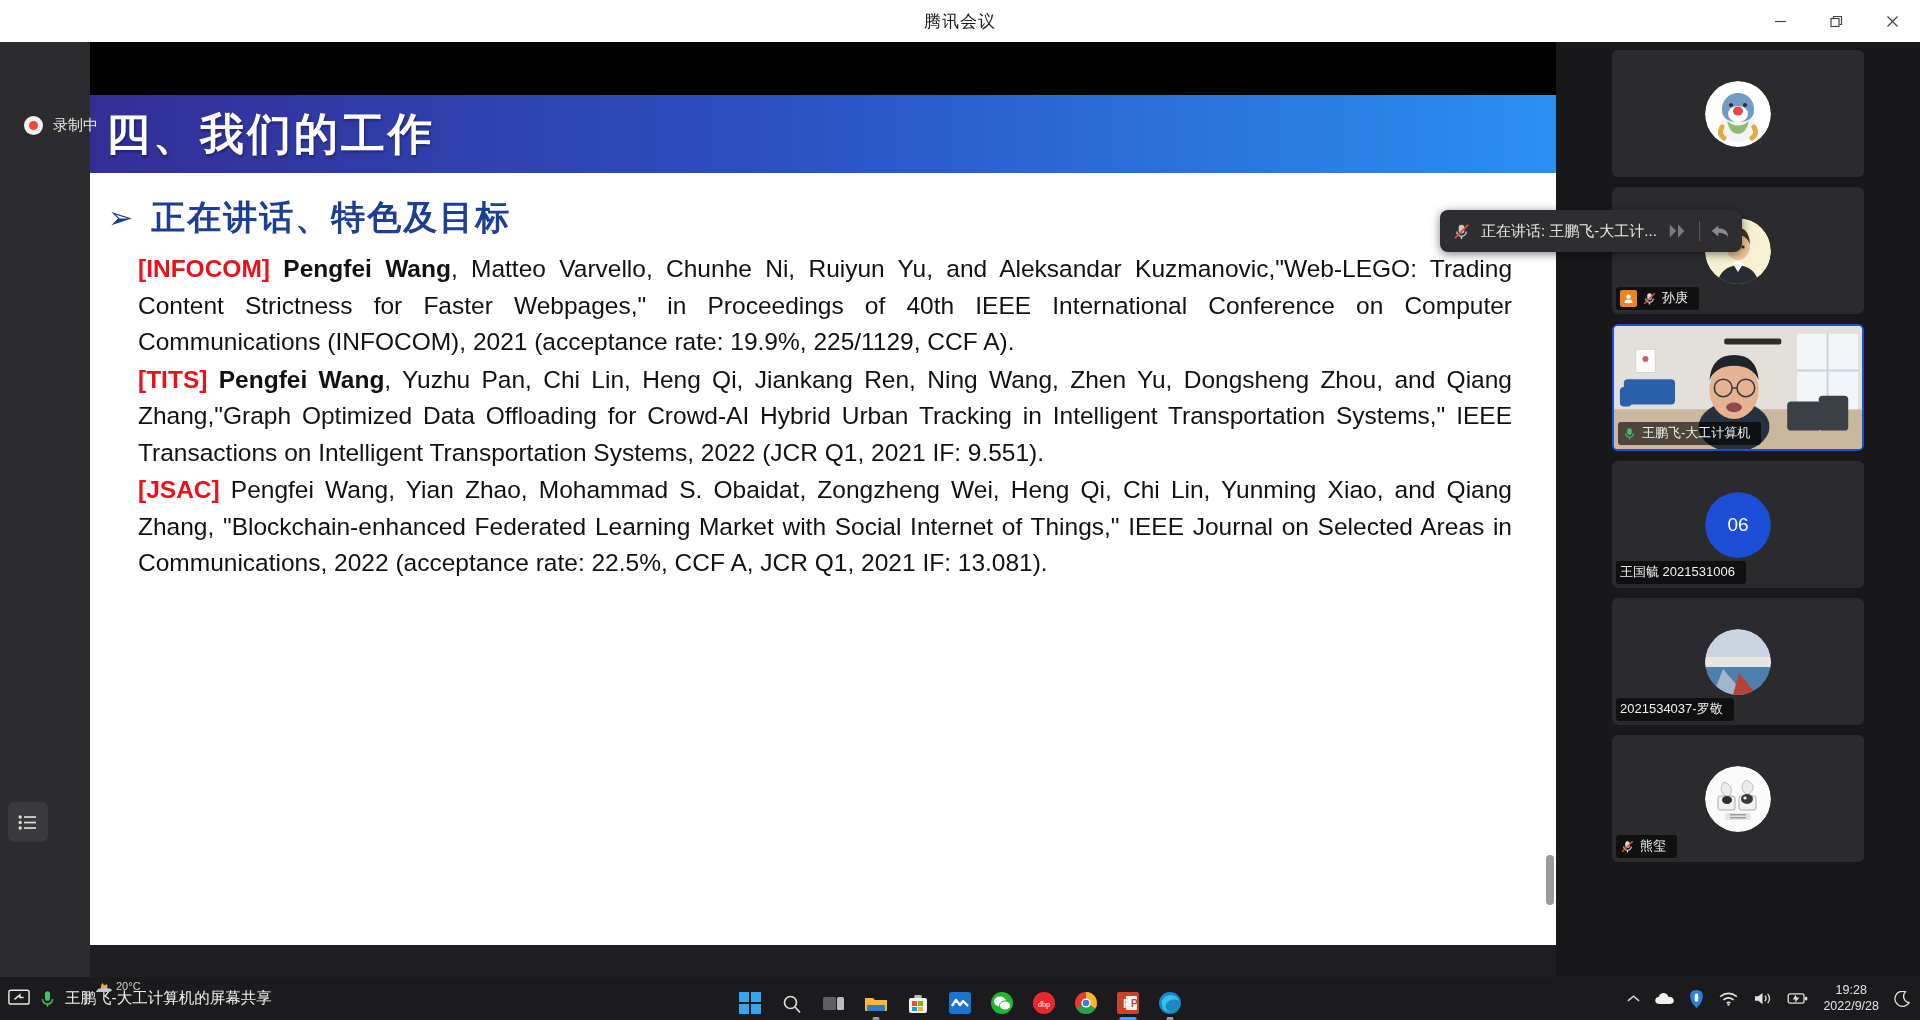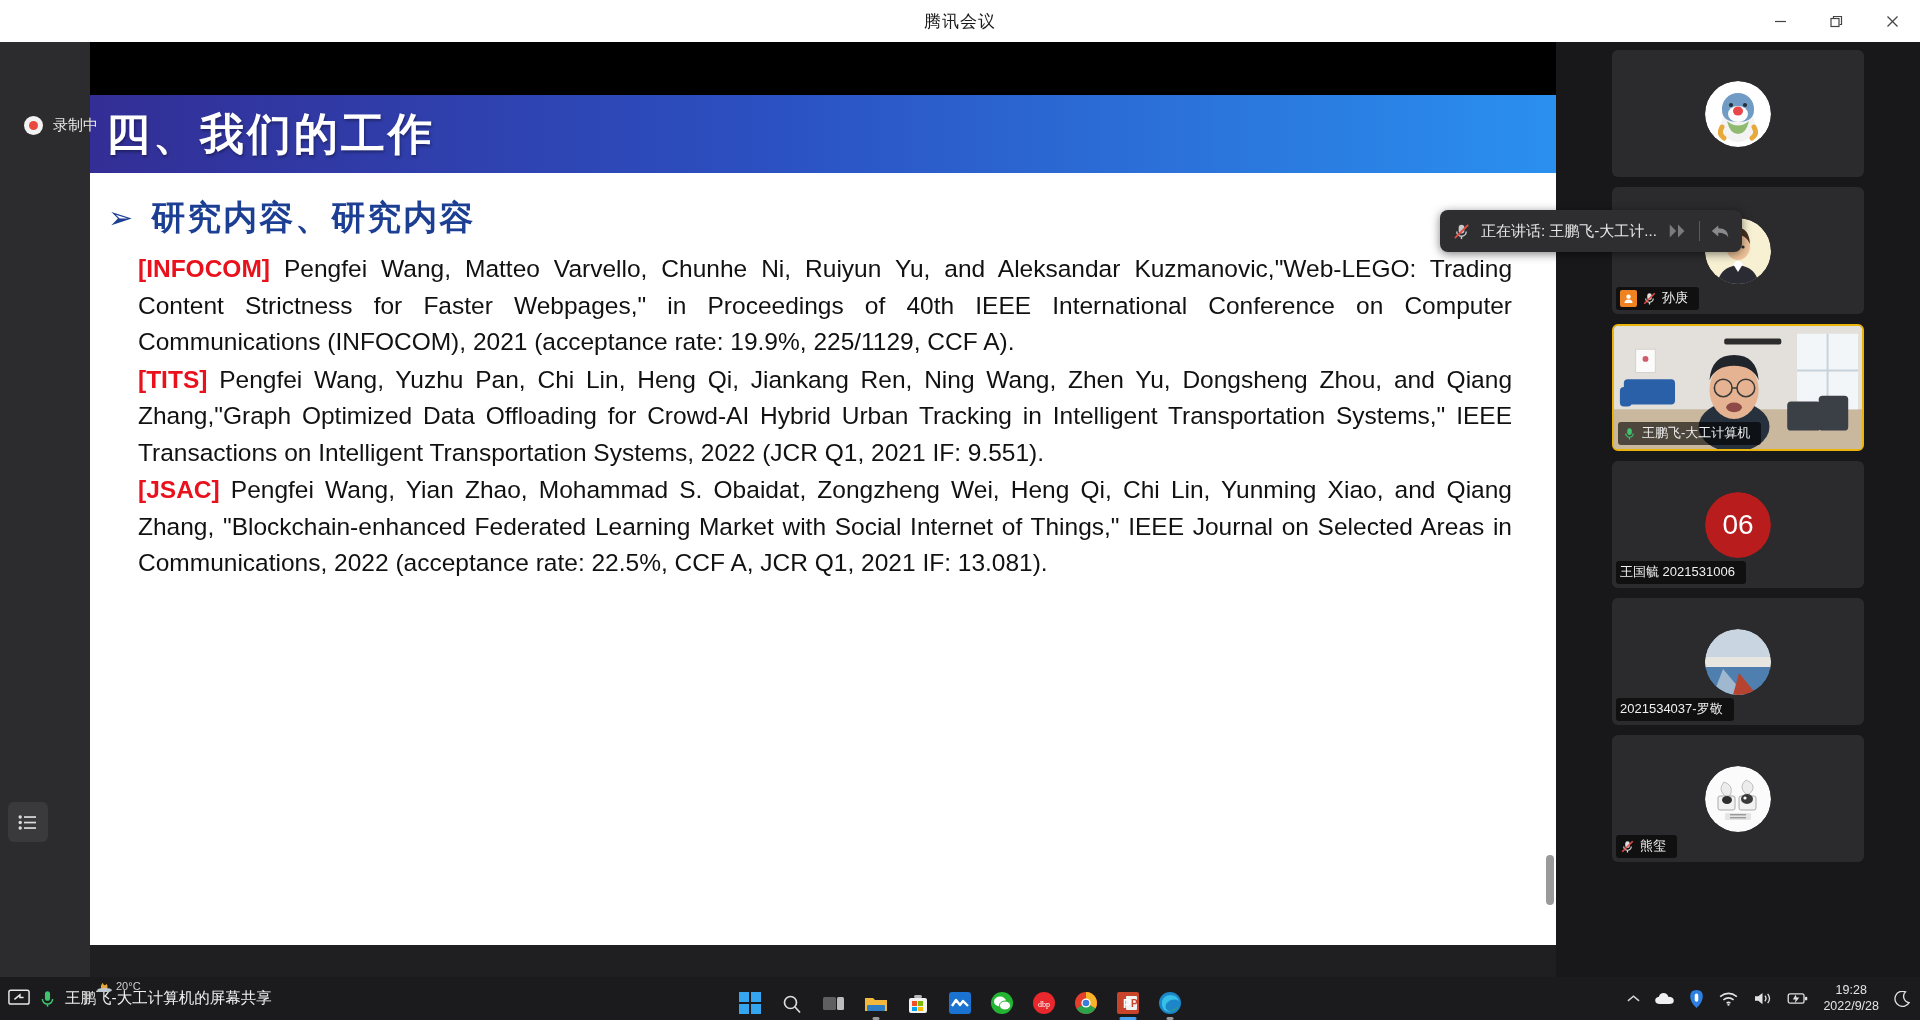--- a/index.html
+++ b/index.html
@@ -41,43 +41,43 @@
               display:flex; align-items:center; }
   .slide-hdr .t{ color:#fff; font-size:44px; font-weight:bold; letter-spacing:3px;
                  margin-left:16px; text-shadow:1px 2px 3px rgba(0,0,0,.35);}
   .sub{ display:flex; align-items:center; gap:18px; margin:22px 0 10px 18px; }
   .sub .arrow{ color:#1c3f94; font-size:30px; line-height:1; }
   .sub .st{ color:#1c3f94; font-size:34px; font-weight:bold; letter-spacing:2px; }
   .body-txt{ margin:4px 44px 0 48px; color:#111; font-size:24.5px; line-height:1.49;
              text-align:justify; }
   .body-txt p{ margin-bottom:1px; text-align:justify; text-justify:inter-word; }
   .tag{ color:#e8111c; font-weight:bold; }
-  .nm{ font-weight:normal; color:#111; }
+  .nm{ font-weight:bold; color:#111; }
 
   .slide-scroll{ position:absolute; right:2px; bottom:40px; width:8px; height:50px;
                  background:#9a9a9a; border-radius:4px; }
 
   
   .rail{ position:absolute; left:1556px; top:0; width:364px; height:935px; background:#18181a;
          padding:8px 10px; }
   .tile{ position:relative; width:252px; height:127px; margin:0 auto 10px auto;
          background:#2b2b2d; border-radius:6px; overflow:hidden; }
-  .tile.active{ border:2px solid #eab308; }
+  .tile.active{ border:2px solid #1d4ed8; }
   .tile .av{ position:absolute; left:50%; top:50%; transform:translate(-50%,-50%);
              width:66px;height:66px;border-radius:50%; overflow:hidden;
              display:flex;align-items:center;justify-content:center; }
   .tile .lbl{ position:absolute; left:4px; bottom:4px; max-width:244px;
               background:rgba(0,0,0,.62); color:#f0f0f0; font-size:13px;
               padding:2px 11px 3px 4px; border-radius:3px;
               display:flex; align-items:center; gap:5px; white-space:nowrap;
               overflow:hidden; text-overflow:ellipsis;}
   .host-badge{ width:17px;height:17px;background:#f08321;border-radius:2px;
                display:flex;align-items:center;justify-content:center;flex:0 0 auto;}
-  .num-av{ width:66px;height:66px;border-radius:50%;background:#b91c1c;color:#fff;
-           font-size:28px;display:flex;align-items:center;justify-content:center;}
+  .num-av{ width:66px;height:66px;border-radius:50%;background:#1d4ed8;color:#fff;
+           font-size:19px;display:flex;align-items:center;justify-content:center;}
   .video-bg{ position:absolute;inset:0;
              background:linear-gradient(160deg,#e9e7e3 0%,#dedbd6 40%,#cfcdc8 100%);}
 
   
   .speaking{ position:absolute; left:1440px; top:168px; height:42px; z-index:9;
              background:#2e2e30; border-radius:8px; display:flex; align-items:center;
              gap:10px; padding:0 10px 0 12px; box-shadow:0 2px 10px rgba(0,0,0,.5);}
   .speaking .txt{ color:#e9e9e9; font-size:15px; white-space:nowrap; }
   .speaking .sep{ width:1px;height:20px;background:#5a5a5c; }
 
@@ -151,21 +151,21 @@
 
     <div class="share">
       <div class="slide">
 
         <div class="slide-hdr">
           <div class="t">四、我们的工作</div>
         </div>
 
         <div class="sub">
           <span class="arrow">➢</span>
-          <span class="st">研究内容、研究内容</span>
+          <span class="st">正在讲话、特色及目标</span>
         </div>
 
         <div class="body-txt">
           <p>
             <span class="tag">[INFOCOM]</span>
             <span class="nm">Pengfei Wang</span><span>, Matteo Varvello, Chunhe Ni, Ruiyun Yu, and Aleksandar Kuzmanovic,"Web-LEGO: Trading Content Strictness for Faster Webpages," in Proceedings of 40th IEEE International Conference on Computer Communications (INFOCOM), 2021 (acceptance rate: 19.9%, 225/1129, CCF A).</span>
           </p>
           <p>
             <span class="tag">[TITS]</span>
             <span class="nm">Pengfei Wang</span><span>, Yuzhu Pan, Chi Lin, Heng Qi, Jiankang Ren, Ning Wang, Zhen Yu, Dongsheng Zhou, and Qiang Zhang,"Graph Optimized Data Offloading for Crowd-AI Hybrid Urban Tracking in Intelligent Transportation Systems," IEEE Transactions on Intelligent Transportation Systems, 2022 (JCR Q1, 2021 IF: 9.551).</span>

